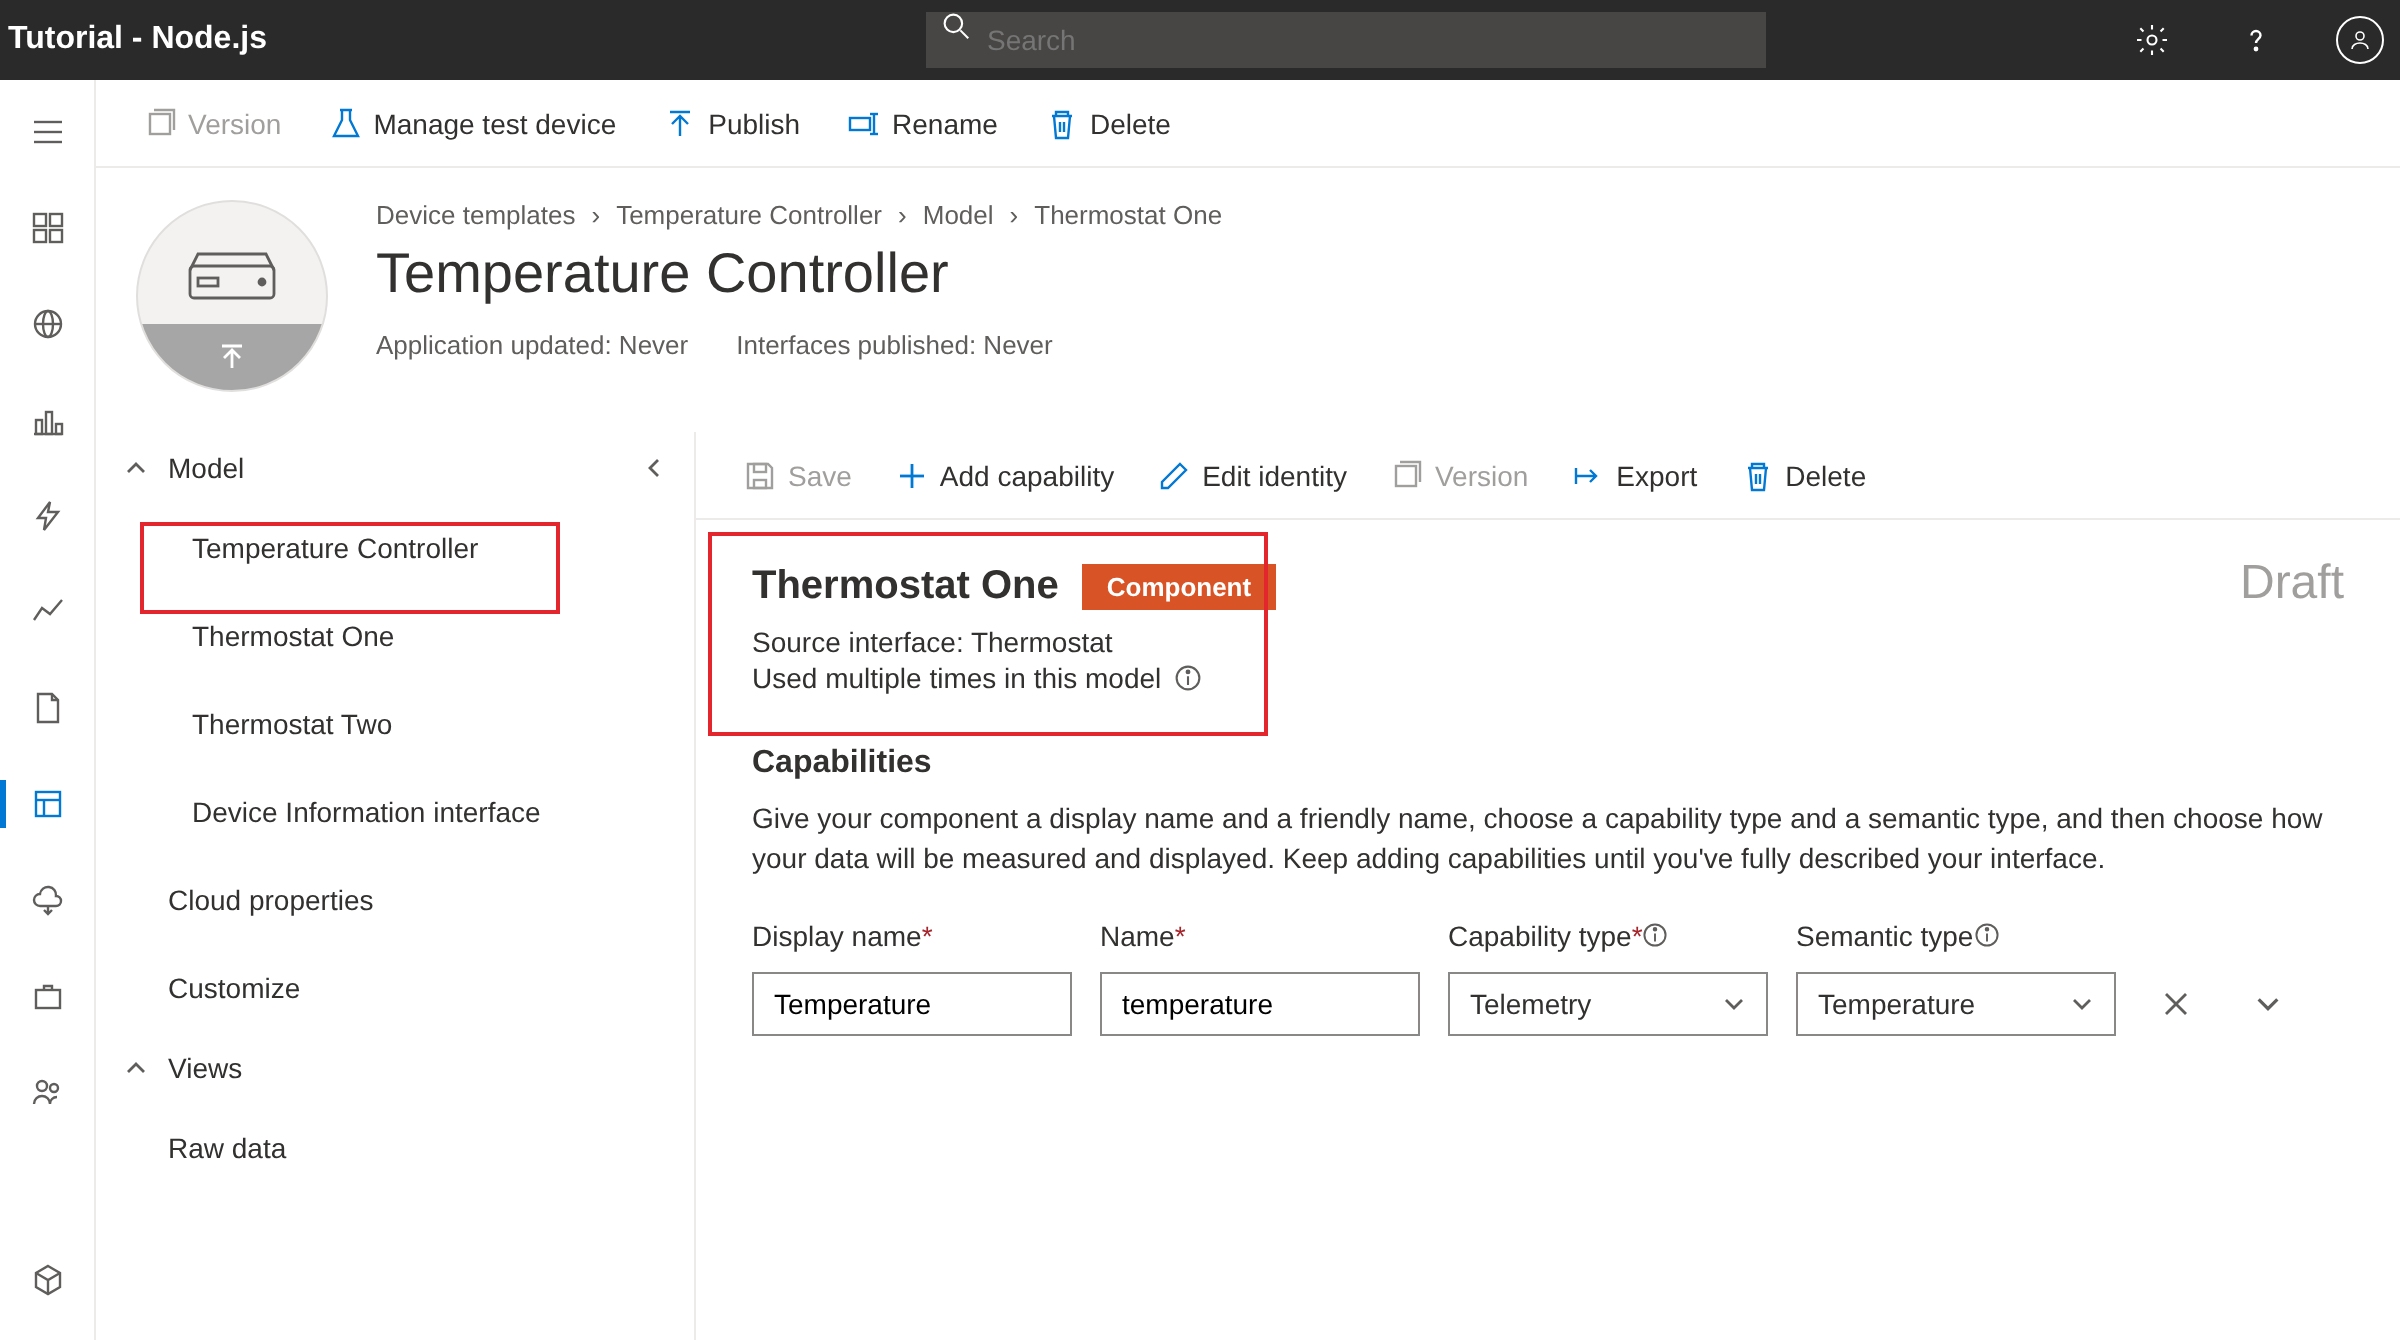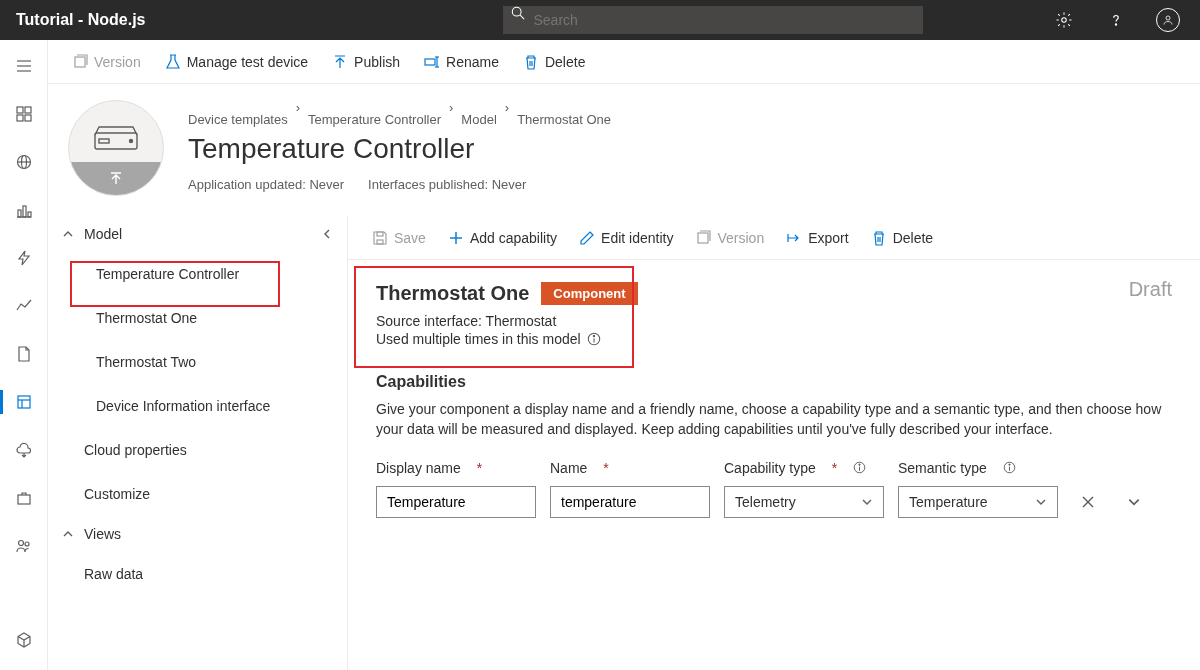--- a/index.html
+++ b/index.html
@@ -1,17 +1,17 @@
 <!DOCTYPE html>
 <html><head>
 <meta charset="utf-8">
 <style>
 * { box-sizing: border-box; margin: 0; padding: 0; }
 body { font-family: "Segoe UI", -apple-system, sans-serif; font-size: 14px; color: #323130; overflow: hidden; }
-.top-bar { height: 40px; background: #2a2a2a; color: #fff; display:flex; align-items:center; padding:0 16px;gap:28px; }
+.top-bar { height: 40px; background: #2a2a2a; color: #fff; display:flex; align-items:center; padding:0 4px; }
 .top-title { font-size:16px; font-weight:600; }
 .search-wrap { margin-left: 330px; display:flex; width: 420px; height: 28px; background:#484644; padding:0 8px; border-radius:0; }
 .search-wrap svg { flex-shrink:0; }
 .search-wrap input { background:transparent; border:0; color:#fff; outline:none; margin-left:8px; font-size:14px; width:100%; }
 .top-right { margin-left:auto; display:flex; gap:20px; align-items:center; }
 .icon-btn { width:32px; height:32px; display:flex; align-items:center; justify-content:center; cursor:pointer; }
 .avatar-circle { width:24px; height:24px; border:1px solid #fff; border-radius:50%; display:flex; align-items:center; justify-content:center; font-size:10px; }
 
 .shell { display:flex; height: 630px; }
 .left-rail { width:48px; border-right:1px solid #edebe9; display:flex; flex-direction:column; align-items:center; padding-top:8px; gap:12px; position:relative; }
@@ -24,49 +24,49 @@
 .cmd-bar { height:44px; border-bottom:1px solid #edebe9; display:flex; align-items:center; padding:0 16px; gap:8px; }
 .cmd-btn { display:flex; align-items:flex-start; gap:6px; padding:6px 8px; cursor:pointer; color:#323130; font-size:14px; }
 .cmd-btn .ico { color:#0078d4; display:flex; }
 .cmd-btn.disabled { color:#a19f9d; cursor:default; }
 .cmd-btn.disabled .ico { color:#a19f9d; }
 
 .header-area { padding:16px 20px 20px 20px; display:flex; gap:24px; }
 .dev-icon { width:96px; height:96px; border-radius:50%; background: linear-gradient(to bottom, #f3f2f1 0%, #f3f2f1 65%, #a6a6a6 65%, #a6a6a6 100%); display:flex; flex-direction:column; align-items:center; justify-content:center; position:relative; border:1px solid #e1dfdd; }
 .dev-icon svg { }
 .breadcrumb { display:flex; gap:6px; color:#605e5c; font-size:13px; margin-bottom:6px; }
-.breadcrumb .crumb { cursor:pointer;margin-top:12px; }
+.breadcrumb .crumb { cursor:pointer; }
 .breadcrumb .sep::after { content:"›"; margin:0 2px; color:#605e5c; }
 .h1 { font-size:28px; font-weight:400; margin-bottom:12px; }
 .meta { display:flex; gap:24px; color:#605e5c; font-size:13px; }
 
 .split { display:flex; flex:1; min-height:0; }
 .left-pane { width:300px; border-right:1px solid #edebe9; position:relative; }
 .tree-header { display:flex; align-items:center; gap:10px; padding:10px 14px; font-size:14px; color:#323130; }
 .tree-header .chev { color:#605e5c; }
 .tree-header .coll { margin-left:auto; color:#605e5c; cursor:pointer; }
 .tree-item { padding:14px 14px 14px 36px; cursor:pointer; font-size:14px; }
 .tree-item.level2 { padding-left:48px; }
 .tree-item.selected { background:#fff; font-weight:400; }
 .highlight-box { position:absolute; border:2px solid #e3262d; pointer-events:none; }
 
 .right-pane { flex:1; display:flex; flex-direction:column; }
 .sub-cmd { height:44px; border-bottom:1px solid #edebe9; display:flex; align-items:center; padding:0 16px; gap:6px; }
 .main-body { padding:22px 28px; position:relative; overflow:auto; }
-.status-draft { position:absolute; right:28px; top:18px; font-size:20px; color:#a19f9d; }
+.status-draft { position:absolute; right:28px; top:18px; font-size:24px; color:#a19f9d; }
 .comp-header { display:flex; align-items:center; gap:12px; margin-bottom:8px; }
 .comp-title { font-size:20px; font-weight:600; }
 .badge { background:#d85426; color:#fff; font-size:13px; padding:4px 12px; font-weight:600; }
 .info-line { font-size:14px; color:#323130; display:flex; align-items:center; gap:6px; }
 .help-text { margin-top:18px; color:#323130; line-height:1.45; }
 .link { color:#0078d4; cursor:pointer; }
 .section-h { font-weight:600; font-size:16px; margin-top:26px; margin-bottom:8px; }
 .cap-row { display:flex; gap:14px; align-items:center; margin-top:20px; }
 .field-col { display:flex; flex-direction:column; gap:10px; }
-.field-label { font-size:14px; display:flex; align-items:center; gap:16px;text-align:center; }
+.field-label { font-size:14px; display:flex; align-items:center; gap:0;text-align:center; }
 .req { color:#a4262c; }
 .input { border:1px solid #8a8886; padding:6px 10px; font-size:14px; height:32px; width:160px; font-family:inherit; }
 .select { border:1px solid #8a8886; padding:3px 10px; font-size:14px; height:32px; width:160px; display:flex; align-items:center; justify-content:space-between; cursor:pointer; }
 .select .chev { color:#605e5c; }
 .row-btn { width:32px; height:32px; display:flex; align-items:center; justify-content:center; cursor:pointer; color:#605e5c; }
 svg { display:block; }
 </style>
 </head>
 <body>
 

